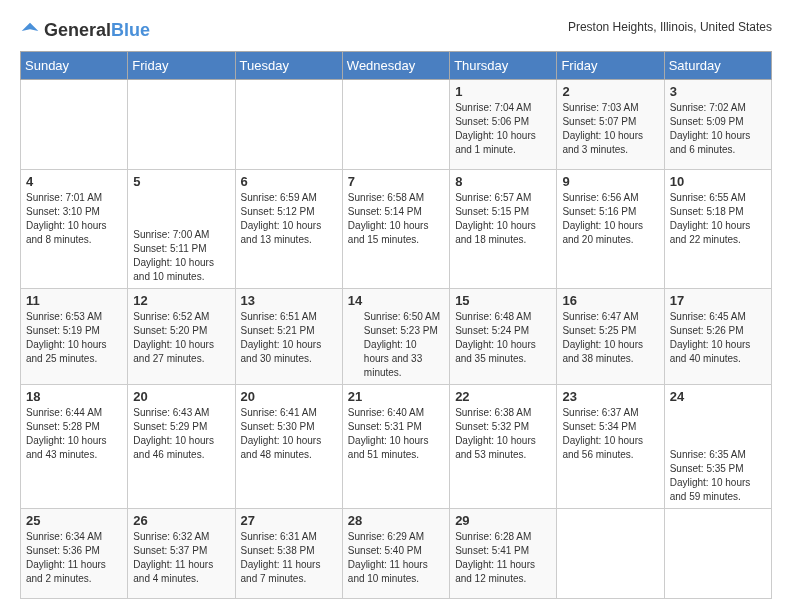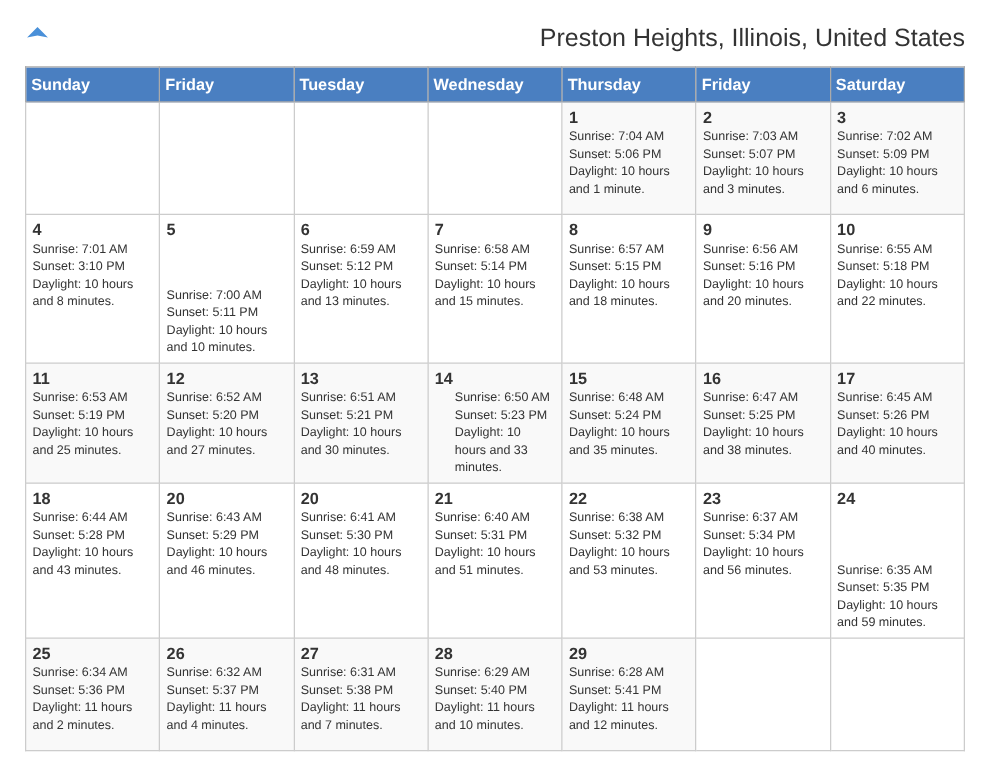--- a/index.html
+++ b/index.html
@@ -27,33 +27,33 @@
     }
     .title-area {
       text-align: right;
     }
     .main-title {
       font-size: 36px;
       font-weight: bold;
       color: #333;
     }
     .subtitle {
-      font-size: 20px;
+      font-size: 12px;
       color: #333;
     }
     table {
       width: 100%;
       border-collapse: collapse;
       table-layout: fixed;
     }
     thead tr th {
       background-color: #4a7fc1;
       color: #fff;
       font-size: 13px;
-      font-weight: bold;
+      font-weight: normal;
       padding: 6px 4px;
       border: 1px solid #aaa;
       text-align: left;
       margin-top: 12px;
     }
     tbody tr td {
       border: 1px solid #ccc;
       vertical-align: top;
       padding: 4px 5px;
       font-size: 10.5px;
@@ -80,20 +80,23 @@
     }
   </style>
 </head>
 <body>
 
 <div class="header-area">
   <div class="logo">
     <svg class="logo-icon" viewBox="0 0 24 24" xmlns="http://www.w3.org/2000/svg">
       <polygon points="12,2 22,12 12,10 2,12" fill="#4a90d9"></polygon>
     </svg>
+    <div>
+      <span style="font-size:18px;font-weight:bold;color:#333;">General</span><span style="font-size:18px;font-weight:bold;color:#4a90d9;">Blue</span>
+    </div>
   </div>
   <div class="title-area">
     <div class="subtitle">Preston Heights, Illinois, United States</div>
   </div>
 </div>
 
 <table>
   <thead>
     <tr>
     <th>Sunday</th>

